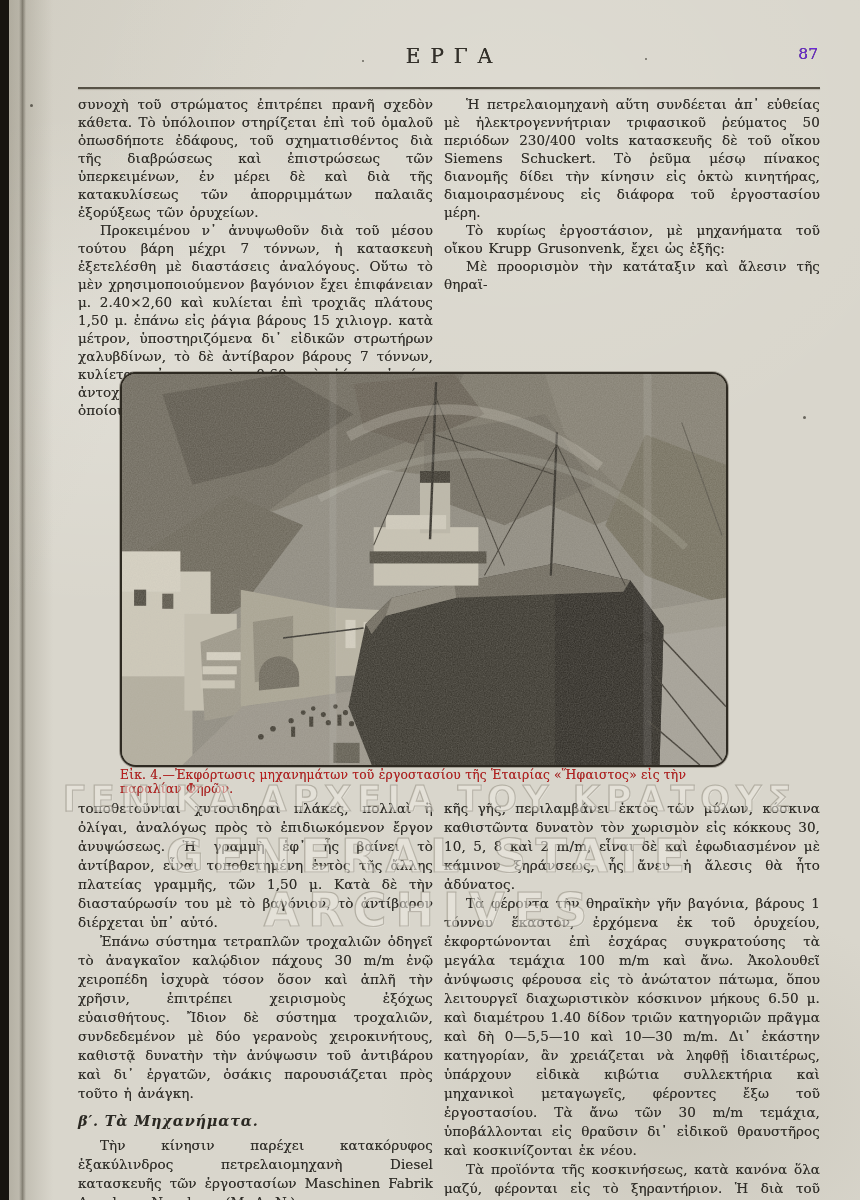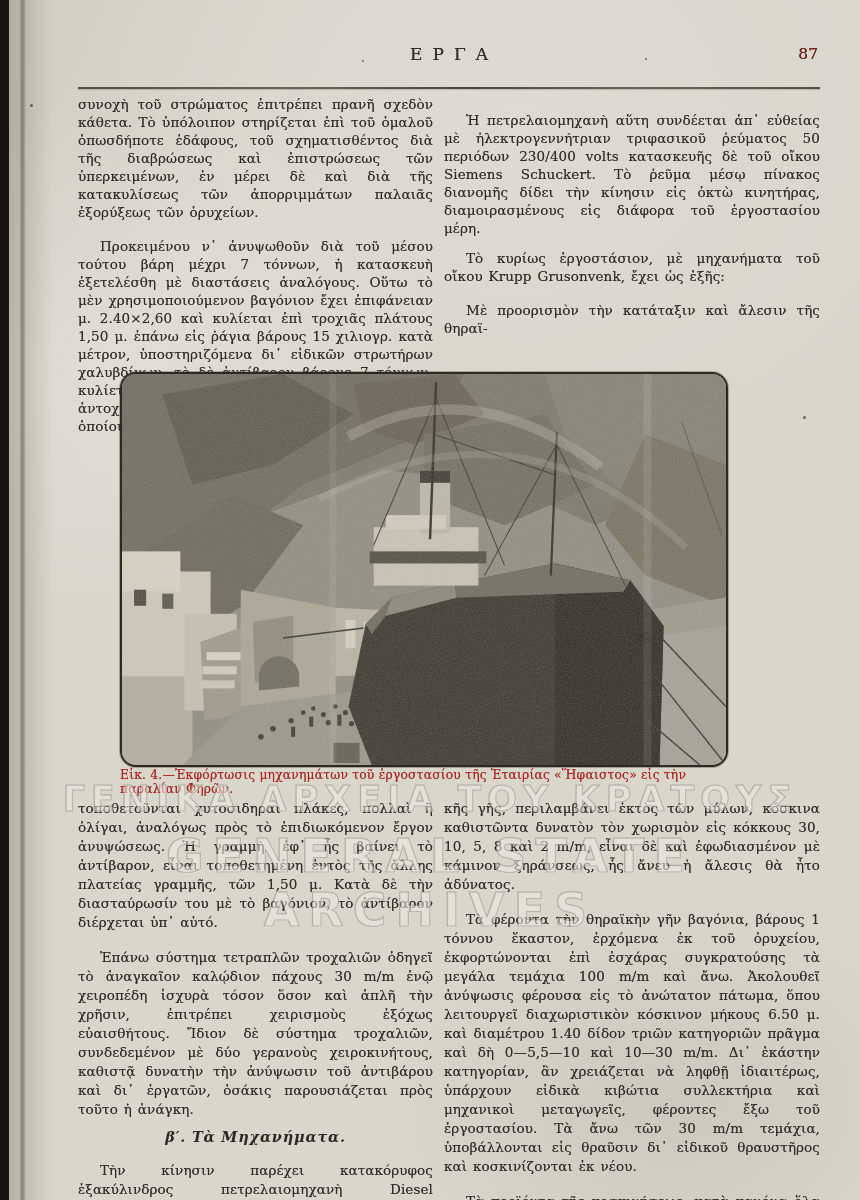--- a/index.html
+++ b/index.html
@@ -27,46 +27,46 @@
   .edge-right{position:absolute;left:838px;top:0;width:22px;height:100%;
     background:linear-gradient(to right,
       rgba(150,145,130,0) 0%, #b3ae a1 0%,
       rgba(179,174,161,0.9) 18%, #e0ddd3 32%, #9a9588 46%, #d8d5cb 58%, #a8a396 74%, #cfccc1 100%);}
   .speck{position:absolute;width:3px;height:3px;border-radius:50%;background:rgba(45,42,34,0.65);}
 
   
   .content{position:absolute;left:78px;top:0;width:742px;height:1200px;}
   .journal-title{
     position:absolute;top:44px;left:50%;transform:translateX(-50%);
-    font-size:17px;letter-spacing:10px;padding-left:10px;color:#33302a;
+    font-size:20px;letter-spacing:10px;padding-left:10px;color:#33302a;
     text-shadow:0 0 0.5px #33302a;
   }
-  .page-number{position:absolute;top:45px;right:2px;font-size:15.5px;color:#7f1d1d;text-shadow:0 0 0.5px #33302a;}
+  .page-number{position:absolute;top:45px;right:2px;font-size:15.5px;color:#6d28d9;text-shadow:0 0 0.5px #33302a;}
   .head-rule{position:absolute;top:87px;left:0;width:100%;height:2px;
     background:linear-gradient(to right,#555044 0%,#6b6558 30%,#4c473c 52%,#6b6558 75%,#555044 100%);
     box-shadow:0 1px 1px rgba(80,75,63,0.25);}
 
   .cols{position:absolute;left:0;display:flex;gap:11px;}
   .cols-top{top:95px;}
   .cols-bottom{top:799px;}
   .col-l{width:355px;}
   .col-r{width:376px;}
 
   p.body-par{
     margin:0;text-align:justify;
     font-size:13.5px;line-height:18px;
     word-spacing:1.5px;letter-spacing:0.1px;
     color:#2e2c27;text-shadow:0 0 0.4px rgba(46,44,39,0.55);
   }
   .cols-bottom p.body-par{line-height:19px;}
-  p.indent{text-indent:22px;margin-top:16px;}
-  p.space-before{margin-top:12px;}
+  p.indent{text-indent:22px;}
+  p.space-before{}
 
   .section-heading{
-    margin:9px 0 7px 0;text-align:center;
+    margin:9px 0 7px 0;
     font-size:14.5px;font-weight:bold;font-style:italic;
     letter-spacing:0.8px;color:#2b2923;
   }
 
   
   .figure-frame{
     position:absolute;left:42px;top:372px;width:604px;height:391px;
     border:2px solid #2e2a22;border-radius:16px;overflow:hidden;
     box-shadow:0 0 0 1px rgba(70,64,52,0.35), inset 0 0 14px rgba(40,36,28,0.35);
     background:#918d82;

